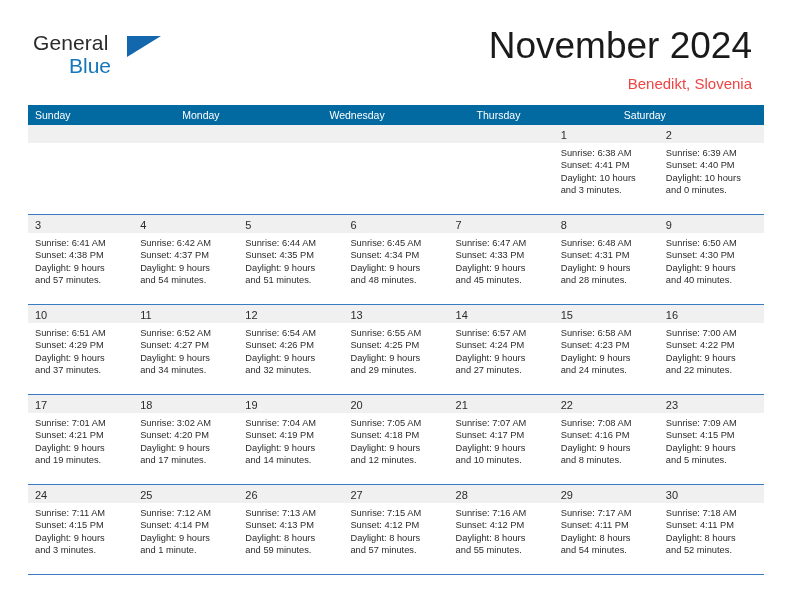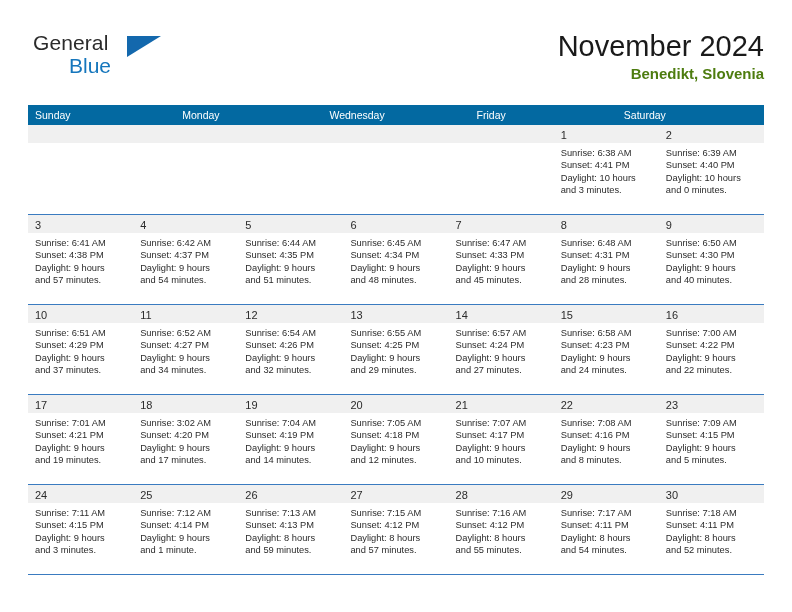--- a/index.html
+++ b/index.html
@@ -19,21 +19,21 @@
     width: 792px;
     height: 612px;
     box-sizing: border-box;
   }
 
   
   .header {
     position: absolute;
     left: 28px;
     top: 28px;
-    right: 28px;
+    right: 40px;
     height: 62px;
   }
   .brand {
     position: absolute;
     left: 5px;
     top: 4px;
     width: 190px;
     height: 56px;
   }
   .brand-line1 {
@@ -60,32 +60,32 @@
     border-left: 34px solid #1368ad;
     border-bottom: 21px solid transparent;
   }
   .title-block {
     position: absolute;
     right: 0;
     top: 0;
     text-align: right;
   }
   .cal-title {
-    font-size: 29px;
+    font-size: 37px;
     font-weight: 400;
     color: #1a1a1a;
     line-height: 36px;
     white-space: nowrap;
   }
   .cal-subtitle {
     font-size: 15px;
-    font-weight: 700;
-    color: #4d7c0f;
+    font-weight: 400;
+    color: #ef4444;
     line-height: 20px;
-    margin-top: 0;
+    margin-top: 10px;
     white-space: nowrap;
   }
 
   
   .calendar {
     position: absolute;
     left: 28px;
     top: 105px;
     width: 736px;
   }
@@ -160,21 +160,21 @@
       <div class="cal-title">November 2024</div>
       <div class="cal-subtitle">Benedikt, Slovenia</div>
     </div>
   </div>
 
   <div class="calendar">
     <div class="weekday-row" id="weekday-row">
         <div class="weekday">Sunday</div>
         <div class="weekday">Monday</div>
         <div class="weekday">Wednesday</div>
-        <div class="weekday">Friday</div>
+        <div class="weekday">Thursday</div>
         <div class="weekday">Saturday</div>
       </div>
     <div id="weeks-container">
         <div class="week-row">
           <div class="day-cell empty">
             <div class="daynum-band"><span class="daynum"></span></div>
           </div>
           <div class="day-cell empty">
             <div class="daynum-band"><span class="daynum"></span></div>
           </div>

